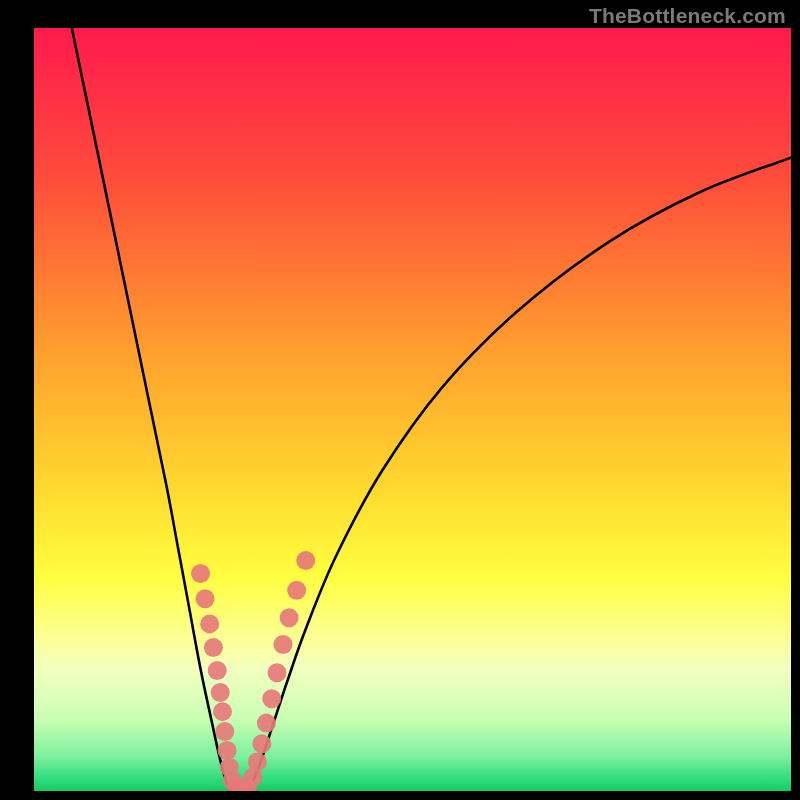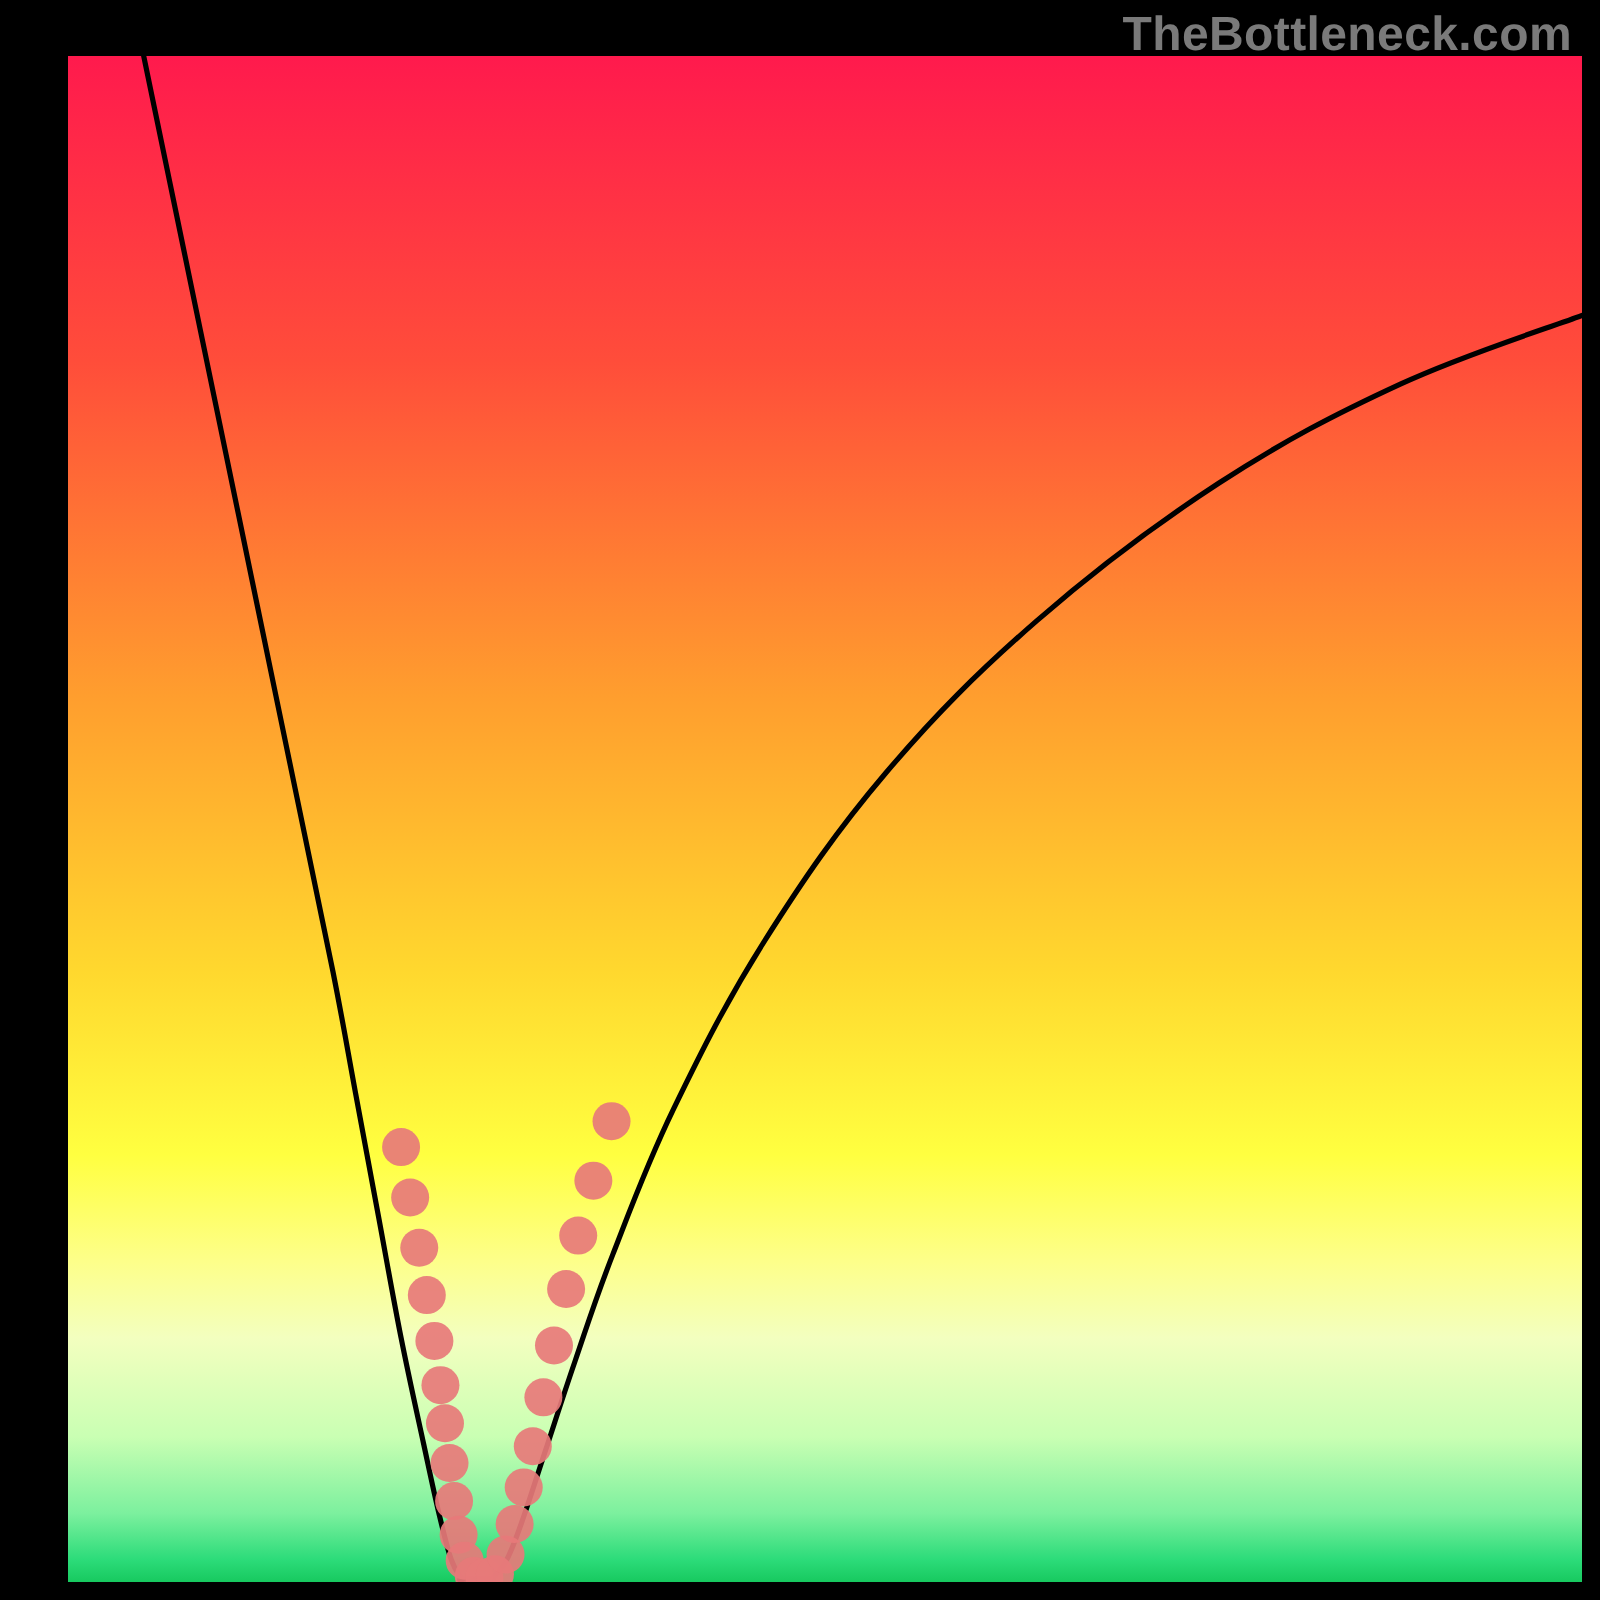--- a/index.html
+++ b/index.html
@@ -77,14 +77,14 @@
           <circle cx="232.399" cy="695.093" r="9.5" fill="#e77a7a" stroke="#c35b5b" stroke-width="0" fill-opacity="0.92"></circle>
           <circle cx="237.698" cy="670.677" r="9.5" fill="#e77a7a" stroke="#c35b5b" stroke-width="0" fill-opacity="0.92"></circle>
           <circle cx="242.997" cy="644.735" r="9.5" fill="#e77a7a" stroke="#c35b5b" stroke-width="0" fill-opacity="0.92"></circle>
           <circle cx="249.05299999999997" cy="616.504" r="9.5" fill="#e77a7a" stroke="#c35b5b" stroke-width="0" fill-opacity="0.92"></circle>
           <circle cx="255.109" cy="589.799" r="9.5" fill="#e77a7a" stroke="#c35b5b" stroke-width="0" fill-opacity="0.92"></circle>
           <circle cx="262.67900000000003" cy="562.331" r="9.5" fill="#e77a7a" stroke="#c35b5b" stroke-width="0" fill-opacity="0.92"></circle>
           <circle cx="271.763" cy="532.5740000000001" r="9.5" fill="#e77a7a" stroke="#c35b5b" stroke-width="0" fill-opacity="0.92"></circle>
         </g>
       </svg>
     </div>
-  <div class="watermark" id="wm" style="right: 14px; top: 4px; font-size: 24px; margin-left: 20px;">TheBottleneck.com</div>
+  <div class="watermark" id="wm" style="right: 14px; top: 4px; font-size: 21px; margin-left: 20px;">TheBottleneck.com</div>
 </div>
 
 </body></html>

